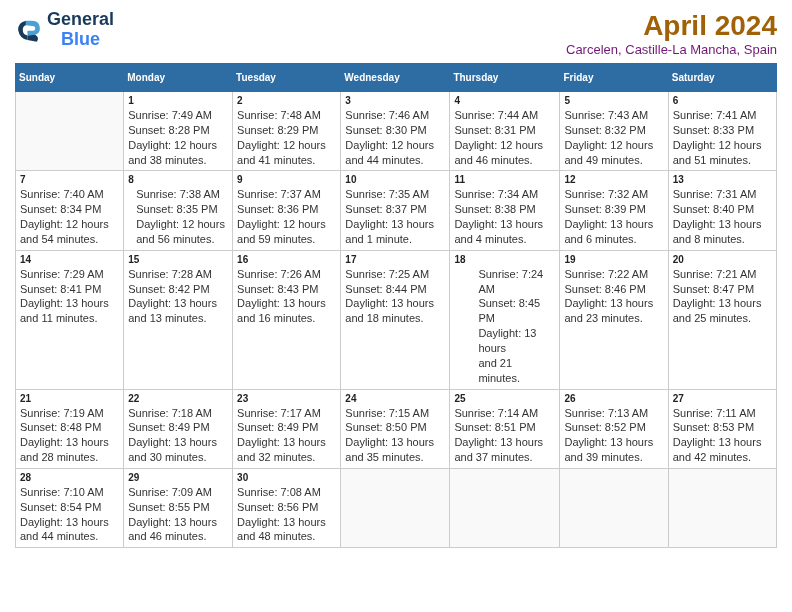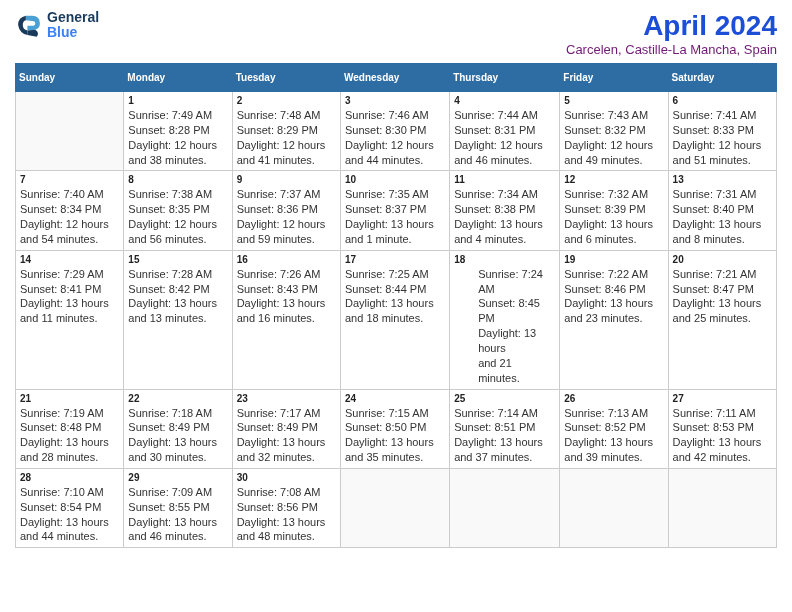--- a/index.html
+++ b/index.html
@@ -21,36 +21,37 @@
       justify-content: space-between;
       align-items: flex-start;
       margin-bottom: 6px;
     }
     .logo {
       display: flex;
       align-items: center;
       gap: 4px;
     }
     .logo-text {
-      font-size: 14px;
+      font-size: 18px;
       font-weight: bold;
       color: #1a3a5c;
       line-height: 1.1;
+      text-align: center;
     }
     .logo-icon {
       width: 28px;
       height: 28px;
     }
     .title-block {
       text-align: right;
     }
     .month-title {
       font-size: 28px;
       font-weight: bold;
-      color: #1d4ed8;
+      color: #a16207;
     }
     .subtitle {
       font-size: 13px;
       color: #701a75;
     }
     table {
       width: 100%;
       border-collapse: collapse;
       font-size: 9px;
     }
@@ -173,21 +174,21 @@
         <tr>
           <td>
             <span class="day-num">7</span>
             <div class="day-info" style="white-space: pre-line;">Sunrise: 7:40 AM
 Sunset: 8:34 PM
 Daylight: 12 hours
 and 54 minutes.</div>
           </td>
           <td>
             <span class="day-num">8</span>
-            <div class="day-info" style="white-space: pre-line;">Sunrise: 7:38 AM
+            <div class="day-info" style="white-space: pre-line; margin-left: 8px;">Sunrise: 7:38 AM
 Sunset: 8:35 PM
 Daylight: 12 hours
 and 56 minutes.</div>
           </td>
           <td>
             <span class="day-num">9</span>
             <div class="day-info" style="white-space: pre-line;">Sunrise: 7:37 AM
 Sunset: 8:36 PM
 Daylight: 12 hours
 and 59 minutes.</div>

